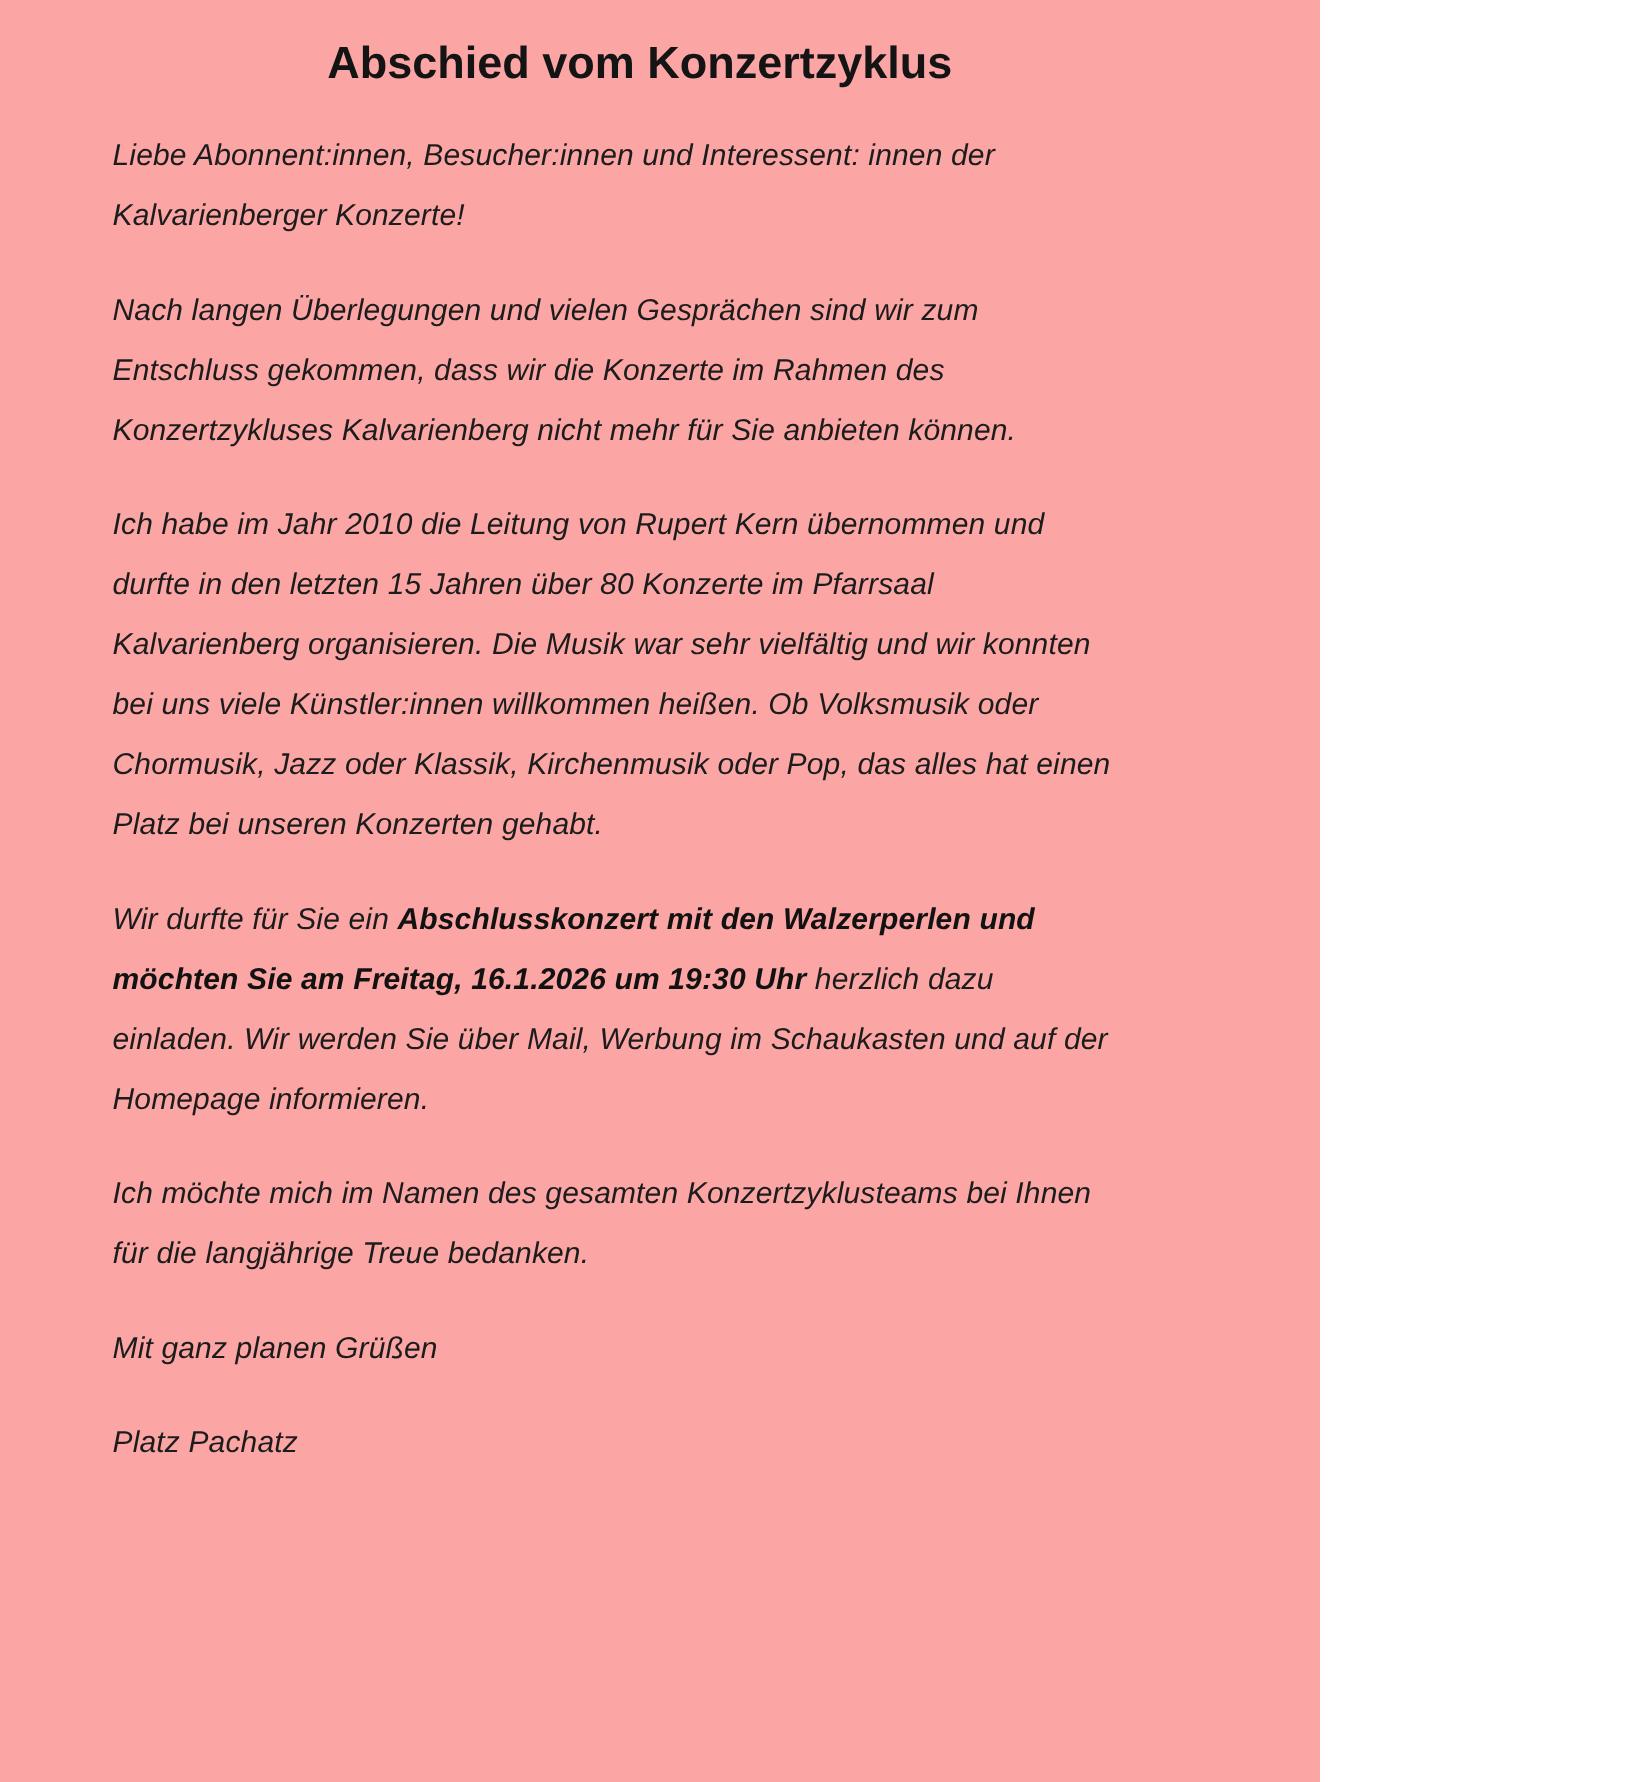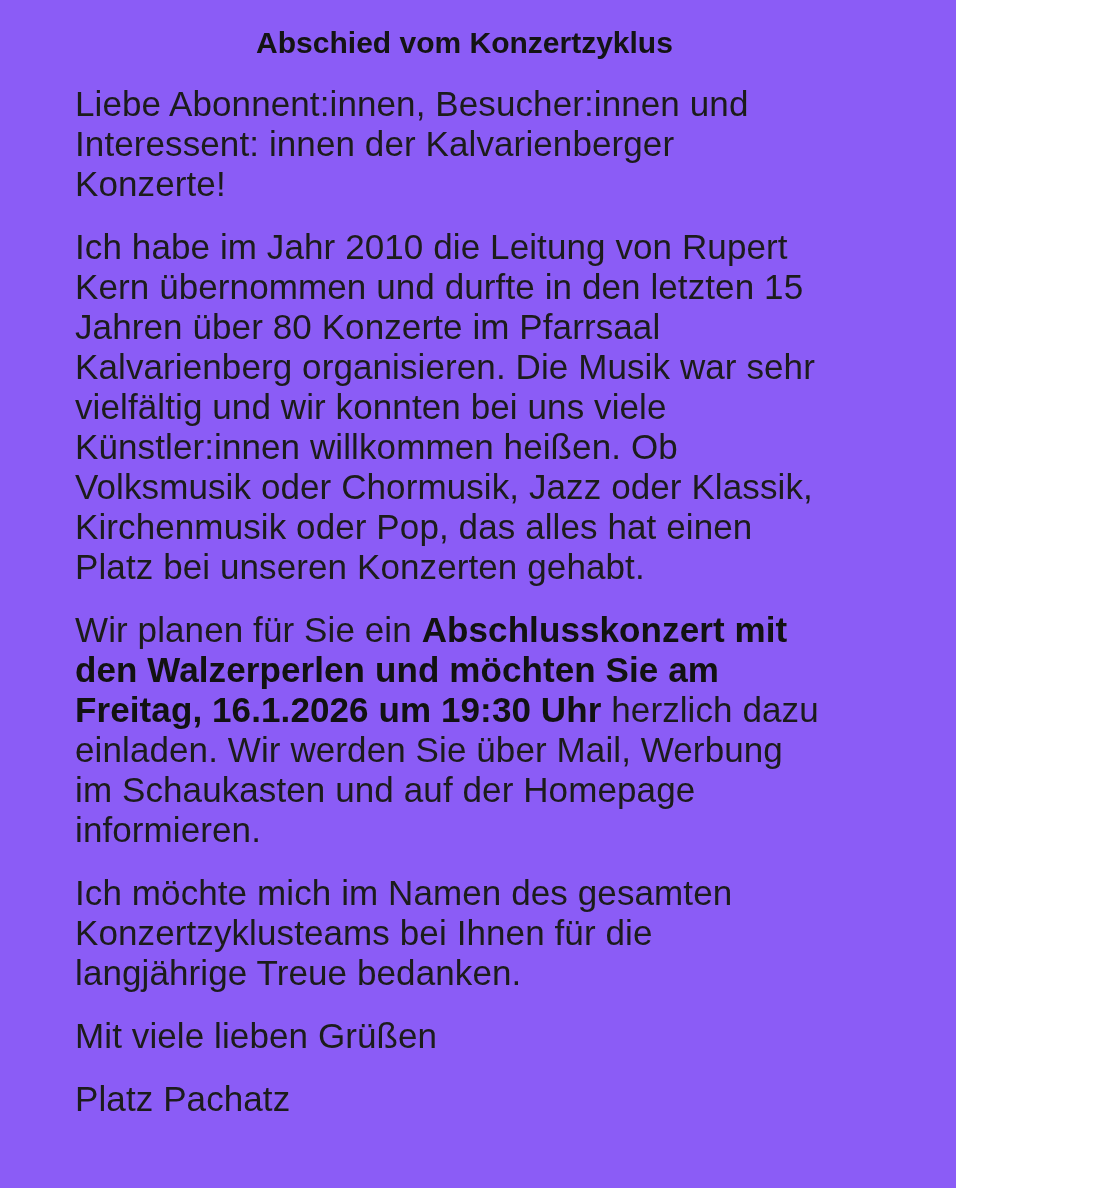--- a/index.html
+++ b/index.html
@@ -1,76 +1,80 @@
 <!DOCTYPE html>
 <html><head>
 <meta charset="utf-8">
 <style>
   html, body {
     margin: 0;
     padding: 0;
     background: #ffffff;
   }
   .page {
-    width: 956px;
+    width: 880px;
     height: 1188px;
-    background: #8b5cf6;
+    background: #fca5a5;
     box-sizing: border-box;
     padding: 26px 130px 0 75px;
     font-family: "Liberation Sans", "DejaVu Sans", sans-serif;
     color: #1c1c1c;
     overflow: hidden;
   }
   .doc-title {
     font-size: 30px;
     font-weight: bold;
     text-align: center;
     margin: 0 0 24px 0;
     color: #141414;
     
     margin-left: 28px;
   }
   .para {
-    font-size: 35px;
+    font-size: 20px;
     line-height: 40px;
     margin: 0 0 23px 0;
     font-weight: normal;
     letter-spacing: 0.1px;
+    font-style: italic;
   }
   .seg-bold {
     font-weight: bold;
     color: #121212;
   }
 </style>
 </head>
 <body>
 
 <div class="page">
 
   <h1 class="doc-title">Abschied vom Konzertzyklus</h1>
 
   <p class="para">
     <span>Liebe Abonnent:innen, Besucher:innen und Interessent: innen der Kalvarienberger Konzerte!</span>
   </p>
 
+  <p class="para">
+    <span>Nach langen Überlegungen und vielen Gesprächen sind wir zum Entschluss gekommen, dass wir die Konzerte im Rahmen des Konzertzykluses Kalvarienberg nicht mehr für Sie anbieten können.</span>
+  </p>
 
   <p class="para">
     <span>Ich habe im Jahr 2010 die Leitung von Rupert Kern übernommen und durfte in den letzten 15 Jahren über 80 Konzerte im Pfarrsaal Kalvarienberg organisieren. Die Musik war sehr vielfältig und wir konnten bei uns viele Künstler:innen willkommen heißen. Ob Volksmusik oder Chormusik, Jazz oder Klassik, Kirchenmusik oder Pop, das alles hat einen Platz bei unseren Konzerten gehabt.</span>
   </p>
 
 
   <p class="para">
-    <span>Wir planen für Sie ein </span><span class="seg-bold">Abschlusskonzert mit den Walzerperlen und möchten Sie am Freitag, 16.1.2026 um 19:30 Uhr</span><span> herzlich dazu einladen. Wir werden Sie über Mail, Werbung im Schaukasten und auf der Homepage informieren.</span>
+    <span>Wir durfte für Sie ein </span><span class="seg-bold">Abschlusskonzert mit den Walzerperlen und möchten Sie am Freitag, 16.1.2026 um 19:30 Uhr</span><span> herzlich dazu einladen. Wir werden Sie über Mail, Werbung im Schaukasten und auf der Homepage informieren.</span>
   </p>
 
   <p class="para">
     <span>Ich möchte mich im Namen des gesamten Konzertzyklusteams bei Ihnen für die langjährige Treue bedanken.</span>
   </p>
 
   <p class="para">
-    <span>Mit viele lieben Grüßen</span>
+    <span>Mit ganz planen Grüßen</span>
   </p>
 
   <p class="para">
     <span>Platz Pachatz</span>
   </p>
 
 </div>
 
 </body></html>

